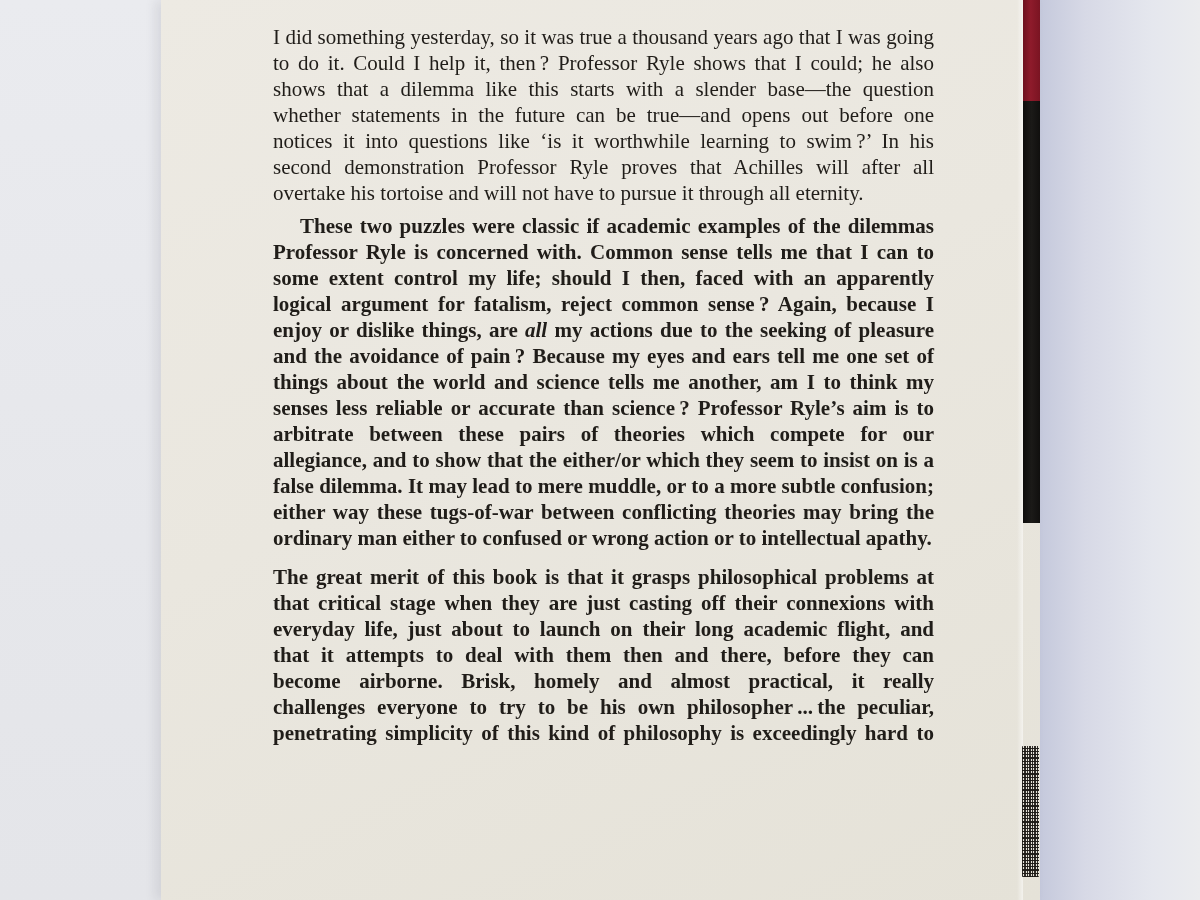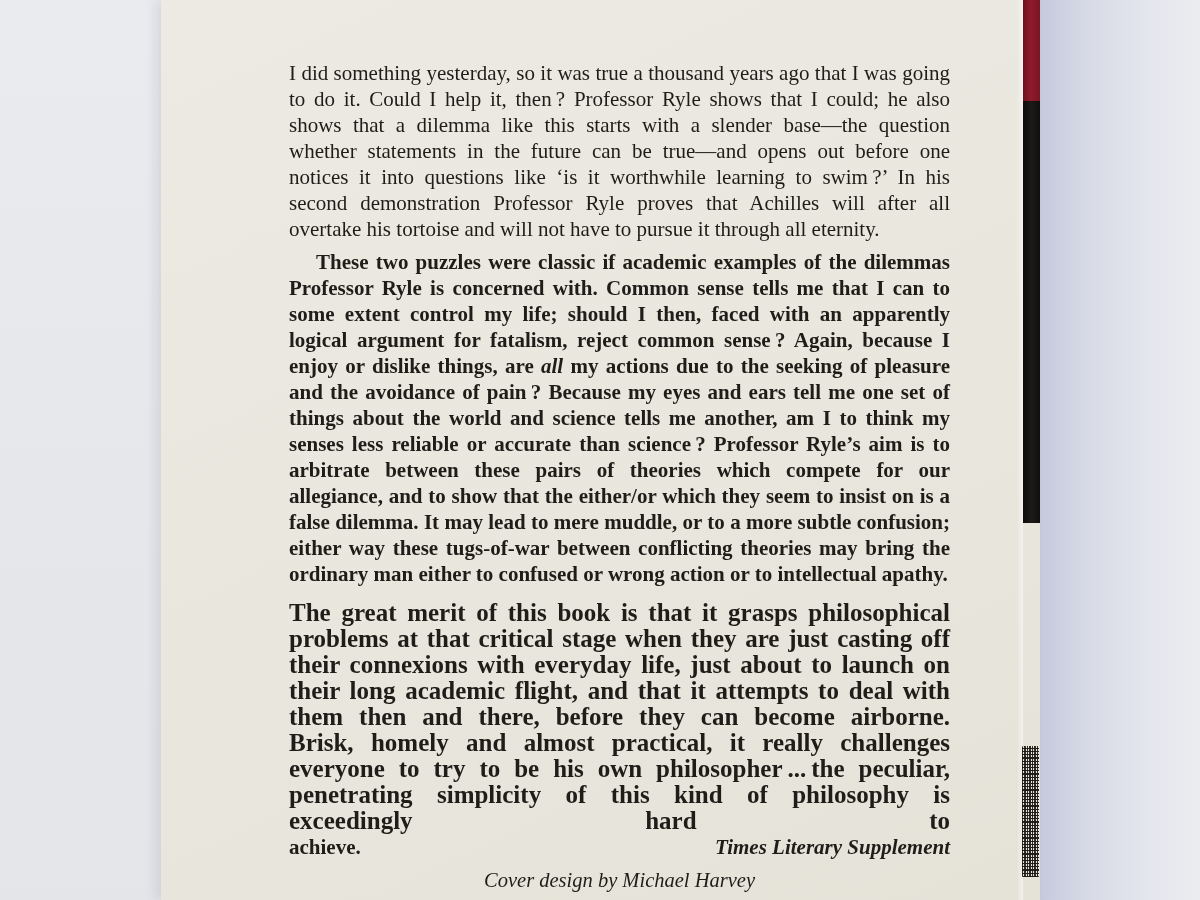--- a/index.html
+++ b/index.html
@@ -63,38 +63,37 @@
     top: 746px; right: 1px;
     width: 17px; height: 131px;
     background-image:
       repeating-linear-gradient(0deg, rgba(28,25,21,0.95) 0 1.3px, transparent 1.3px 3.2px),
       repeating-linear-gradient(90deg, rgba(28,25,21,0.9) 0 1.1px, transparent 1.1px 2.5px);
     border-radius: 1px;
   }
 
   .text-block {
     position: absolute;
-    left: 128px; top: 24px;
+    left: 112px; top: 24px;
     width: 661px;
     color: #201d19;
-    margin-top: 36px;
   }
 
   p.body {
     margin: 0;
     font-size: 21px;
     line-height: 26px;
     text-align: justify;
   }
 
   p.p2 { margin-top: 7px; text-indent: 27px; font-weight: bold; }
 
   p.quote {
     margin: 13px 0 0 0;
-    font-size: 25px;
+    font-size: 21px;
     line-height: 26px;
     font-weight: 700;
     word-spacing: 2.2px;
     text-align: justify;
     text-align-last: justify;
   }
 
   .quote-last-row {
     display: flex;
     justify-content: space-between;
@@ -132,22 +131,17 @@
     <div class="microtext-block"></div>
 
     <div class="text-block">
 
       <p class="body">I did something yesterday, so it was true a thousand years ago that I was going to do it. Could I help it, then ? Professor Ryle shows that I could; he also shows that a dilemma like this starts with a slender base—the question whether statements in the future can be true—and opens out before one notices it into questions like ‘is it worthwhile learning to swim ?’ In his second demonstration Professor Ryle proves that Achilles will after all overtake his tortoise and will not have to pursue it through all eternity.</p>
 
       <p class="body p2"><span>These two puzzles were classic if academic examples of the dilemmas Professor Ryle is concerned with. Common sense tells me that I can to some extent control my life; should I then, faced with an apparently logical argument for fatalism, reject common sense ? Again, because I enjoy or dislike things, are </span><span class="italic-word">all</span><span> my actions due to the seeking of pleasure and the avoidance of pain ? Because my eyes and ears tell me one set of things about the world and science tells me another, am I to think my senses less reliable or accurate than science ? Professor Ryle’s aim is to arbitrate between these pairs of theories which compete for our allegiance, and to show that the either/or which they seem to insist on is a false dilemma.  It may lead to mere muddle, or to a more subtle confusion; either way these tugs-of-war between conflicting theories may bring the ordinary man either to confused or wrong action or to intellectual apathy.</span></p>
 
       <p class="quote">The great merit of this book is that it grasps philosophical problems at that critical stage when they are just casting off their connexions with everyday life, just about to launch on their long academic flight, and that it attempts to deal with them then and there, before they can become airborne. Brisk, homely and almost practical, it really challenges everyone to try to be his own philosopher ... the peculiar, penetrating simplicity of this kind of philosophy is exceedingly hard to</p>
 
-      <div class="quote-last-row">
-        <span>achieve.</span>
-        <span class="attribution">Times Literary Supplement</span>
-      </div>
 
-      <div class="credit">Cover design by Michael Harvey</div>
 
     </div>
   </div>
 </div>
 
 </body></html>

